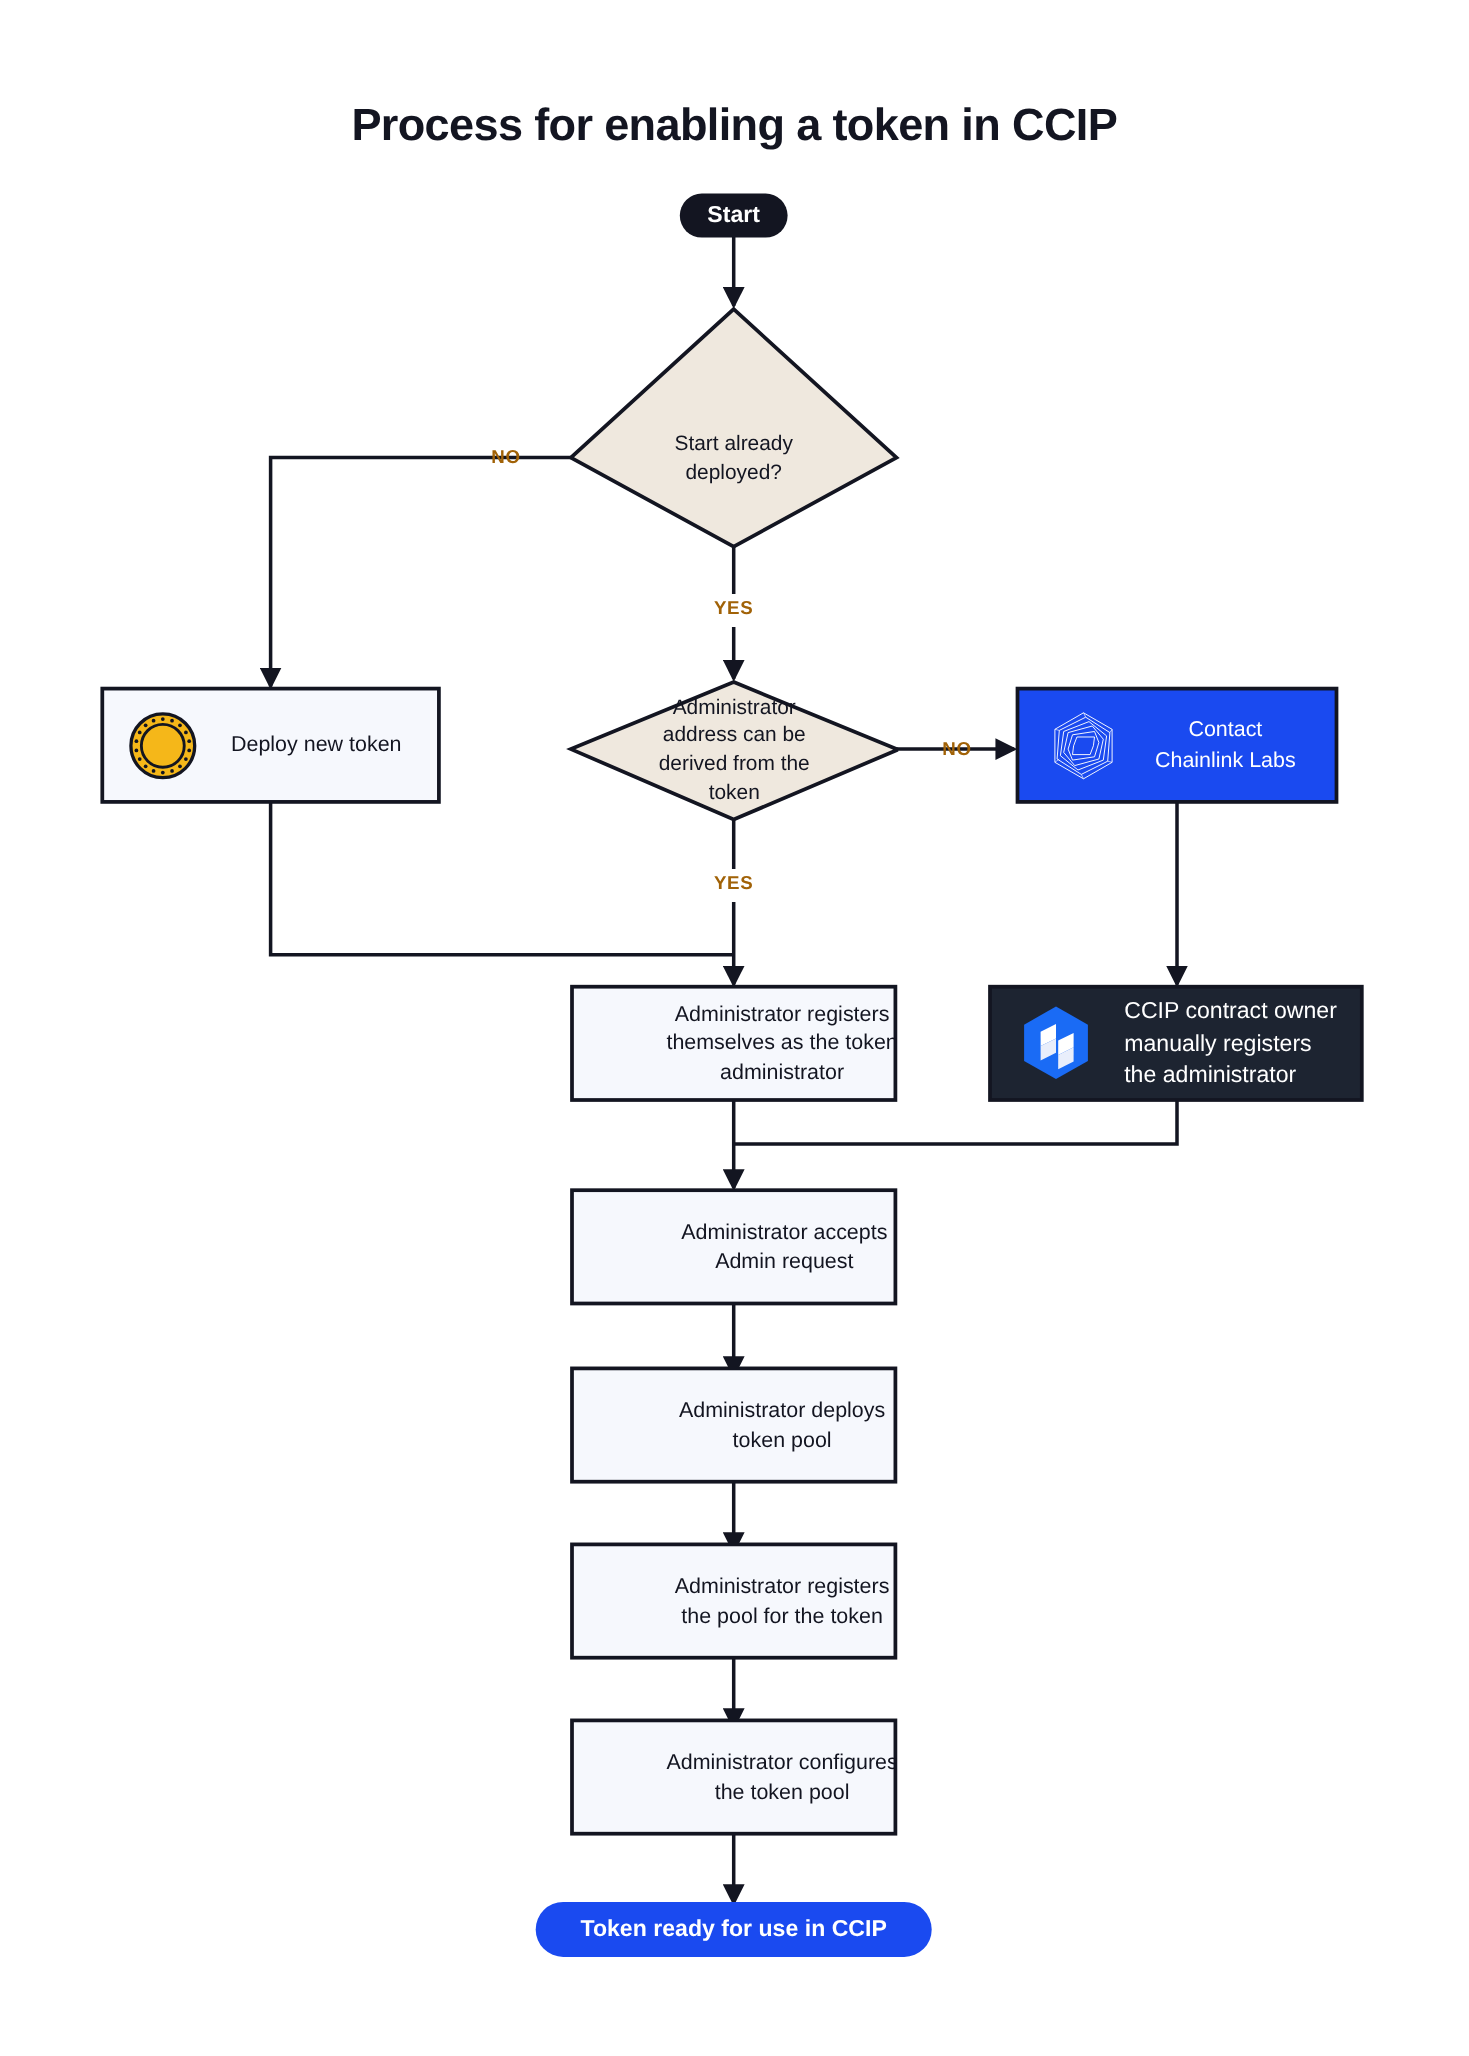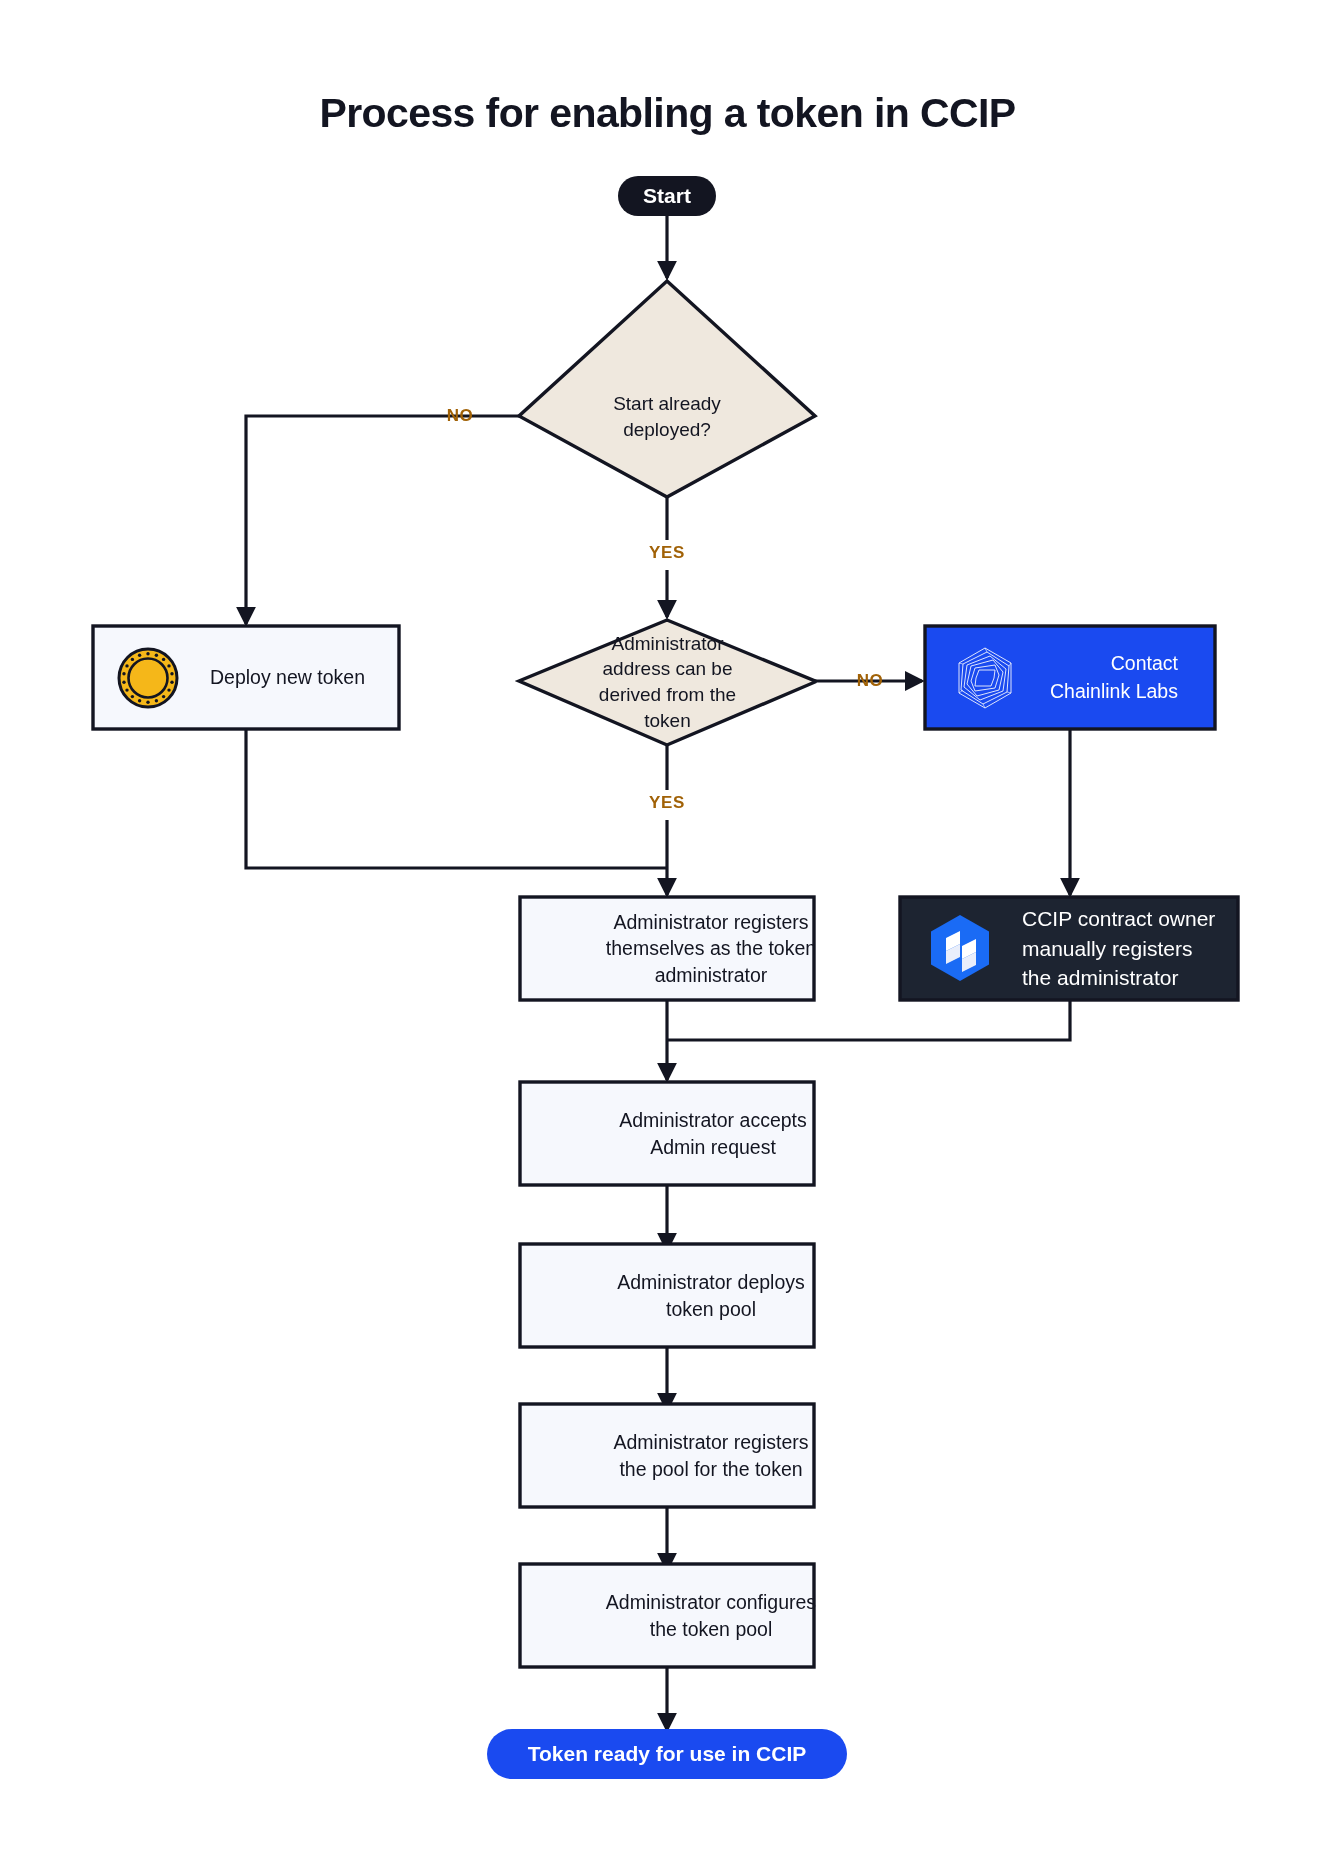--- a/index.html
+++ b/index.html
@@ -63,21 +63,21 @@
     text-align: center;
   }
   .pill-text {
     font-size: 21px;
     font-weight: 700;
     color: #ffffff;
   }
   .blue-text {
     font-size: 19.5px;
     color: #ffffff;
-    text-align: right;
+    text-align: center;
     justify-content: flex-start;
     line-height: 1.4;
   }
   .dark-text {
     font-size: 21px;
     color: #ffffff;
     text-align: left;
     justify-content: flex-start;
     line-height: 1.4;
   }

